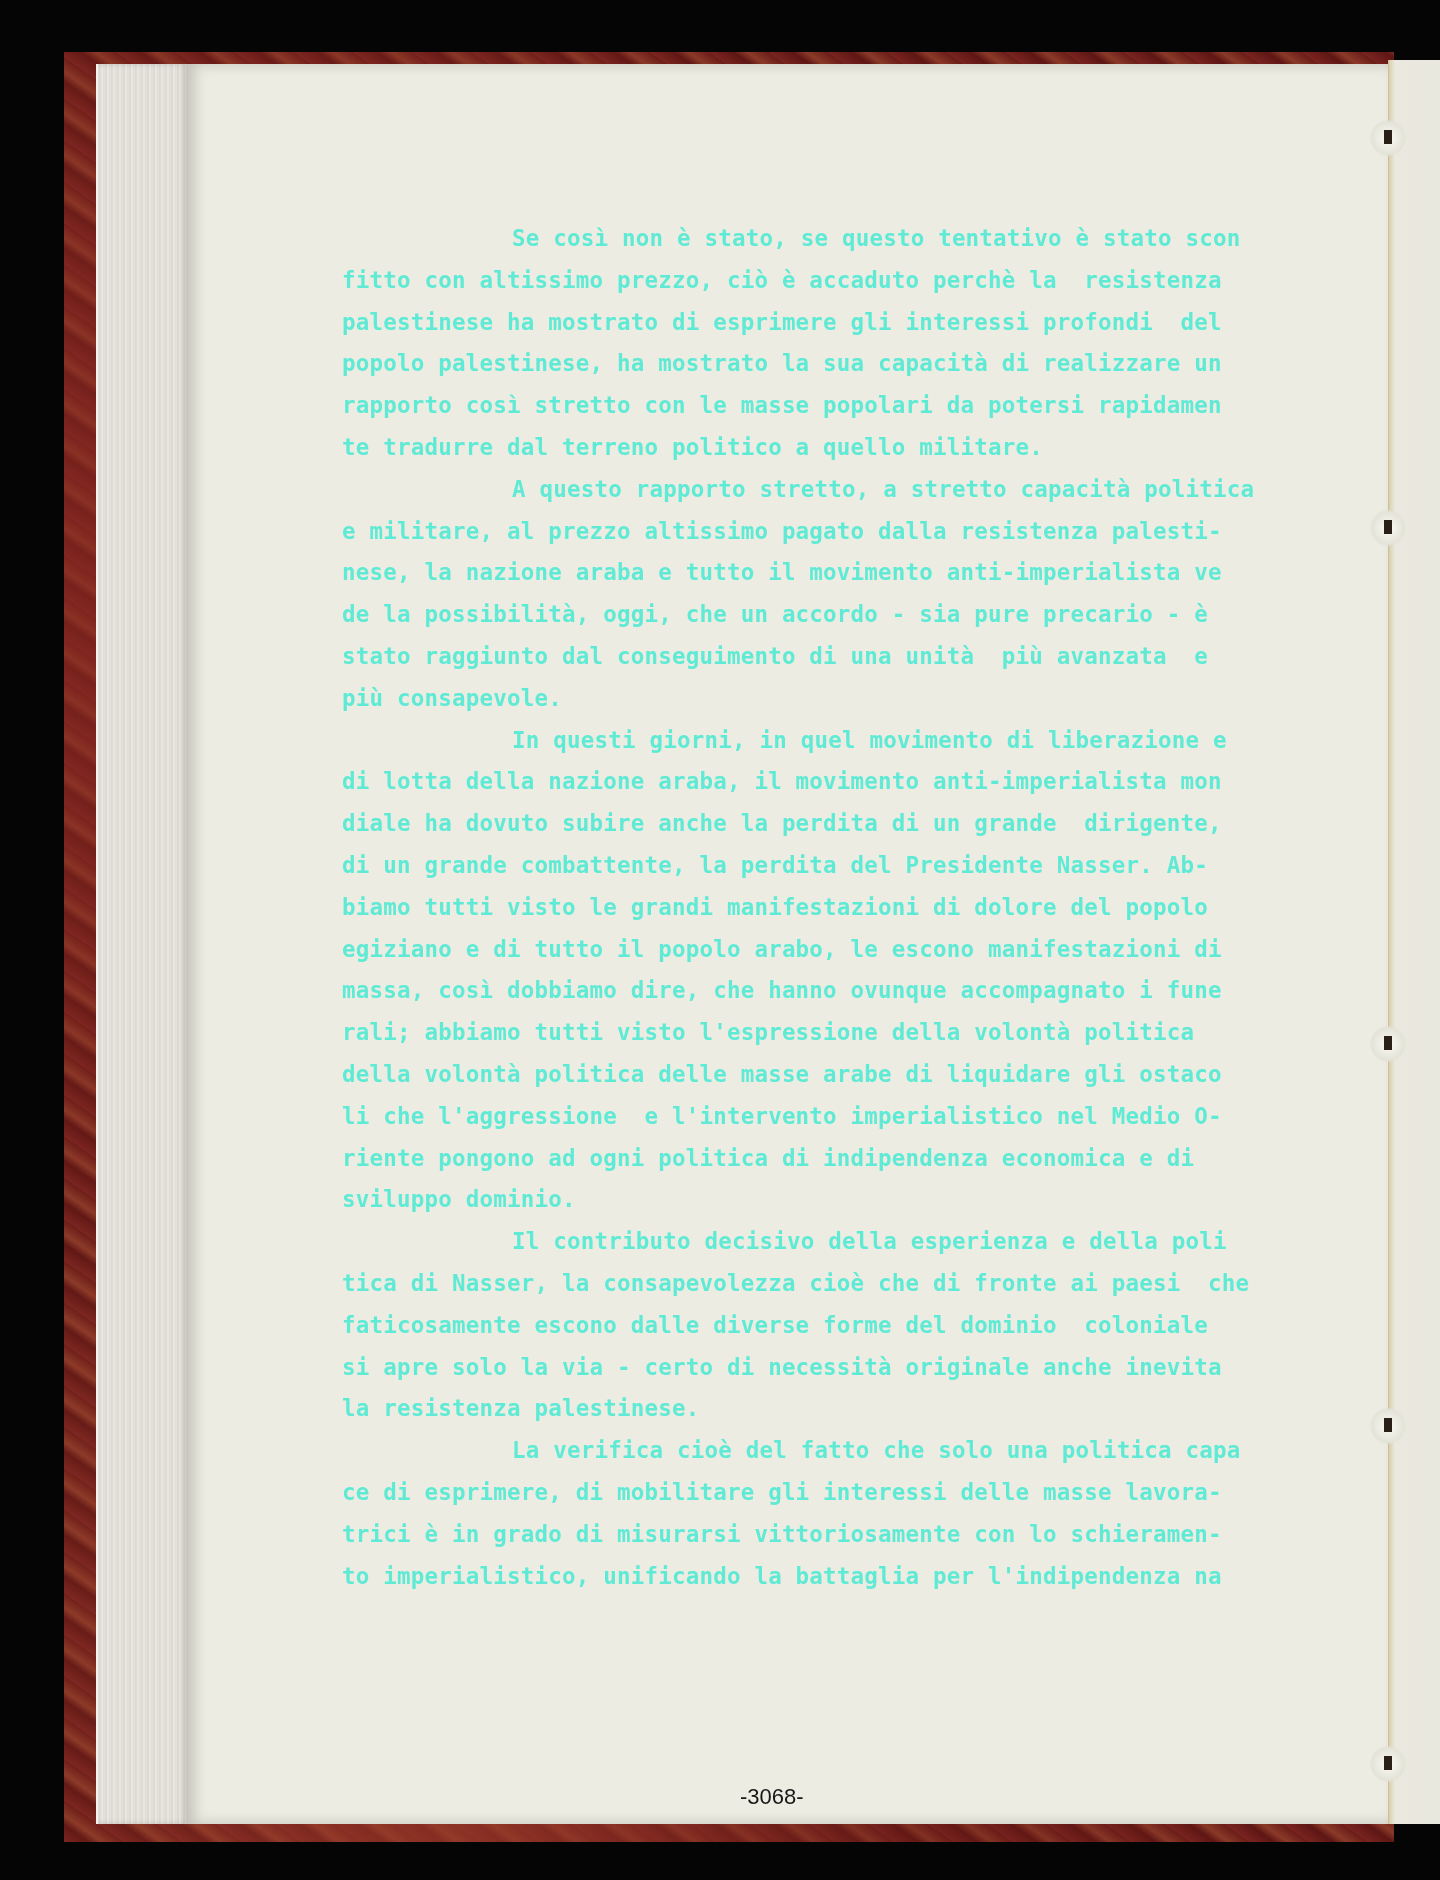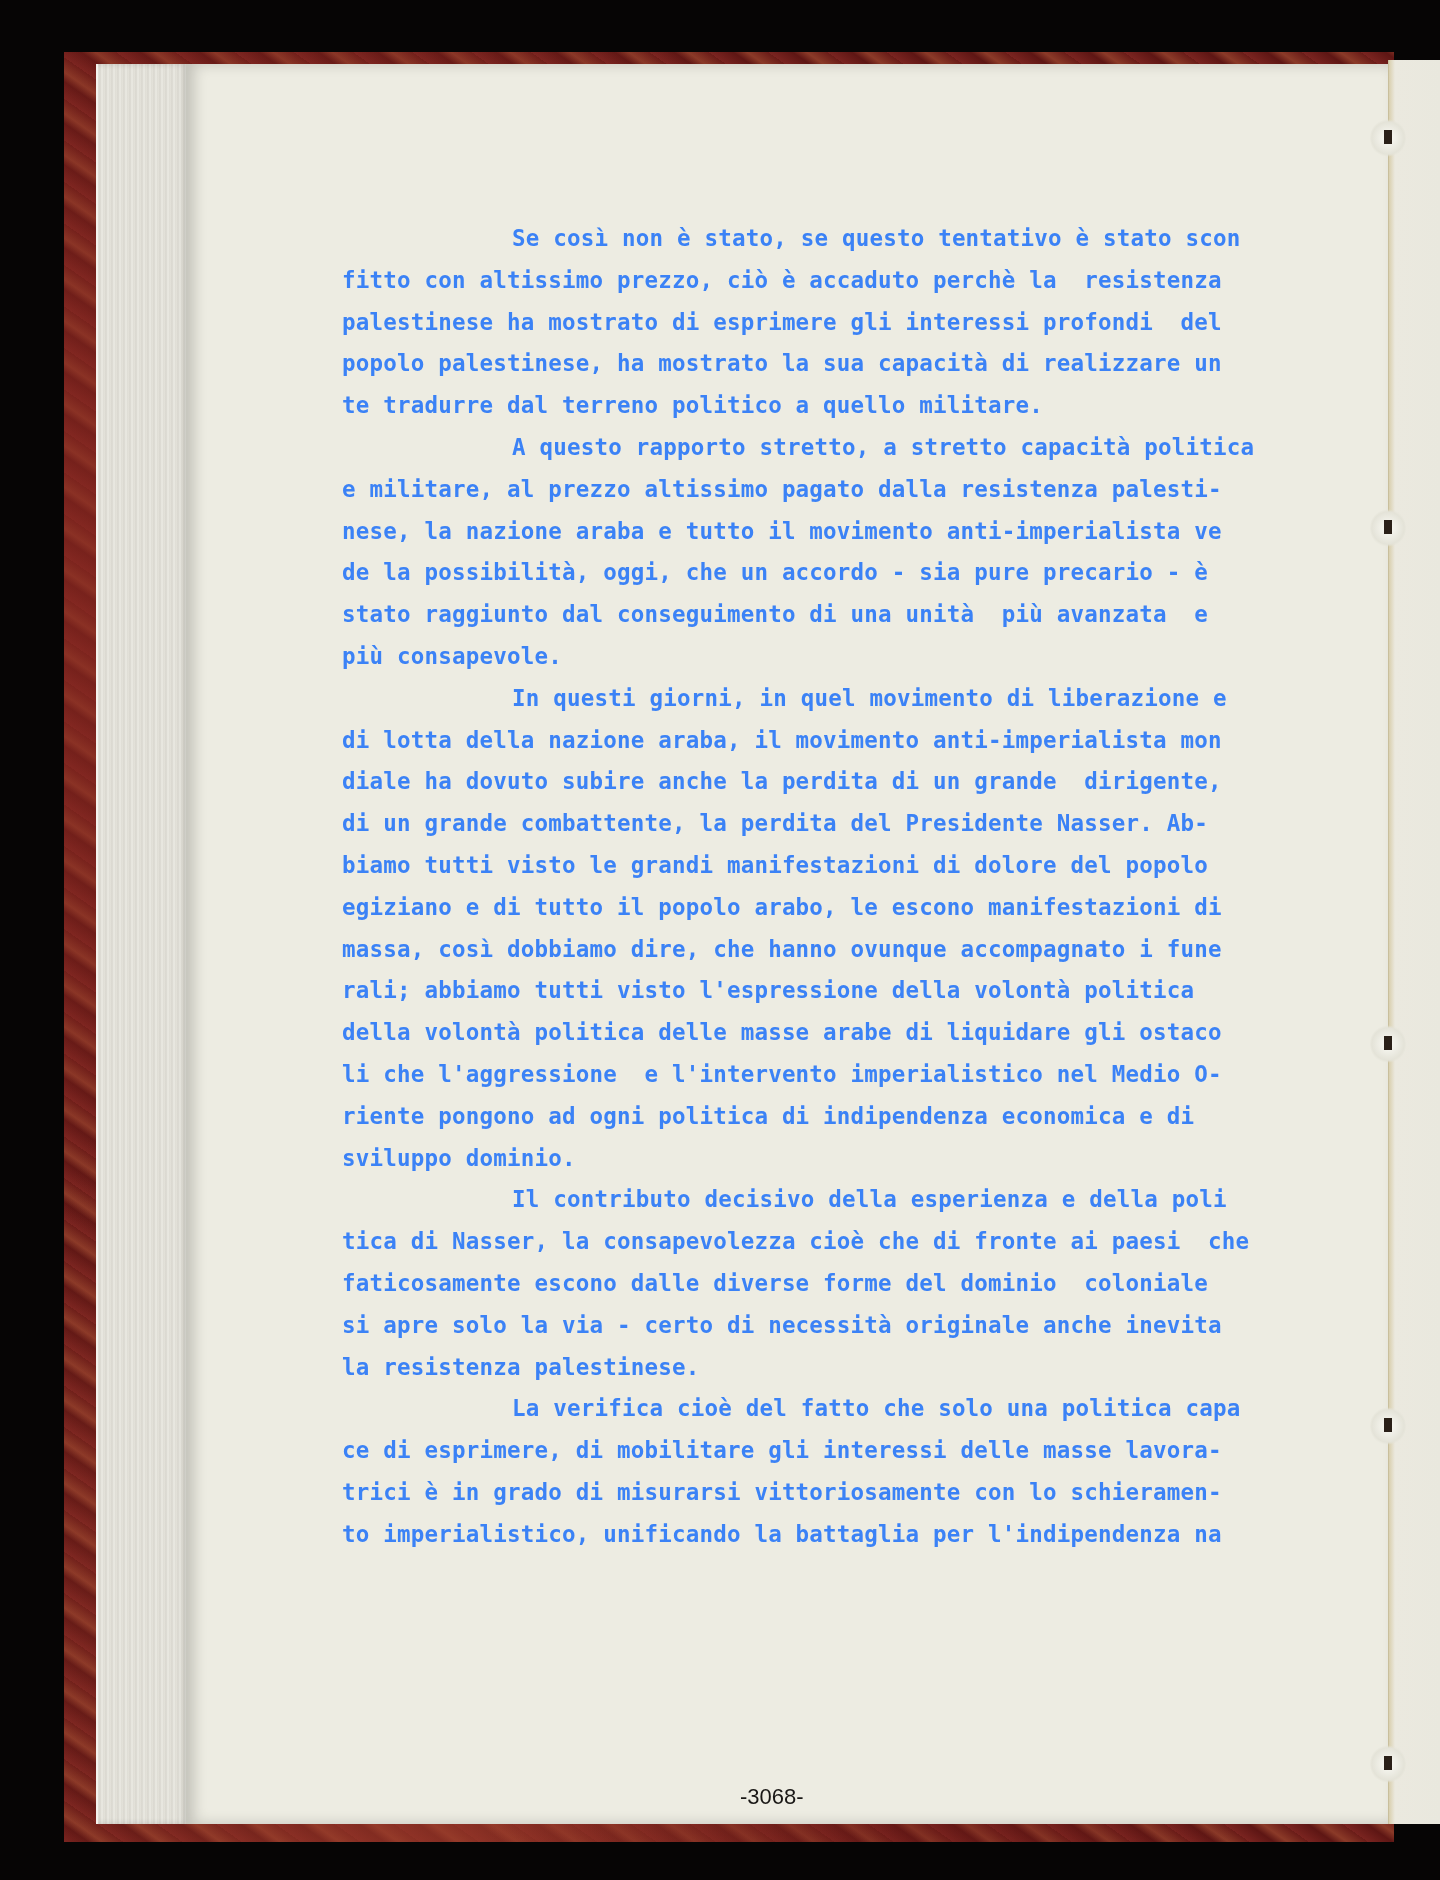--- a/index.html
+++ b/index.html
@@ -75,21 +75,21 @@
       background: #2a2018;
     }
     .text-block {
       position: absolute;
       left: 342px;
       top: 218px;
       width: 950px;
       font-family: "DejaVu Sans Mono", "Liberation Mono", monospace;
       font-weight: bold;
       font-size: 22.5px;
-      color: #3b82f6;
+      color: #5eead4;
       line-height: 41.8px;
       letter-spacing: 0.2px;
     }
     .paragraph { margin: 0; }
     .line {
       display: block;
       white-space: pre;
       height: 41.8px;
     }
     .line.indent { padding-left: 170px; }
@@ -116,20 +116,21 @@
   <div class="staple" style="top:1024px"></div>
   <div class="staple" style="top:1406px"></div>
   <div class="staple" style="top:1744px"></div>
 
   <div class="text-block">
     <div class="paragraph">
       <span class="line indent">Se così non è stato, se questo tentativo è stato scon</span>
       <span class="line">fitto con altissimo prezzo, ciò è accaduto perchè la  resistenza</span>
       <span class="line">palestinese ha mostrato di esprimere gli interessi profondi  del</span>
       <span class="line">popolo palestinese, ha mostrato la sua capacità di realizzare un</span>
+      <span class="line">rapporto così stretto con le masse popolari da potersi rapidamen</span>
       <span class="line">te tradurre dal terreno politico a quello militare.</span>
     </div>
     <div class="paragraph">
       <span class="line indent">A questo rapporto stretto, a stretto capacità politica</span>
       <span class="line">e militare, al prezzo altissimo pagato dalla resistenza palesti-</span>
       <span class="line">nese, la nazione araba e tutto il movimento anti-imperialista ve</span>
       <span class="line">de la possibilità, oggi, che un accordo - sia pure precario - è</span>
       <span class="line">stato raggiunto dal conseguimento di una unità  più avanzata  e</span>
       <span class="line">più consapevole.</span>
     </div>

